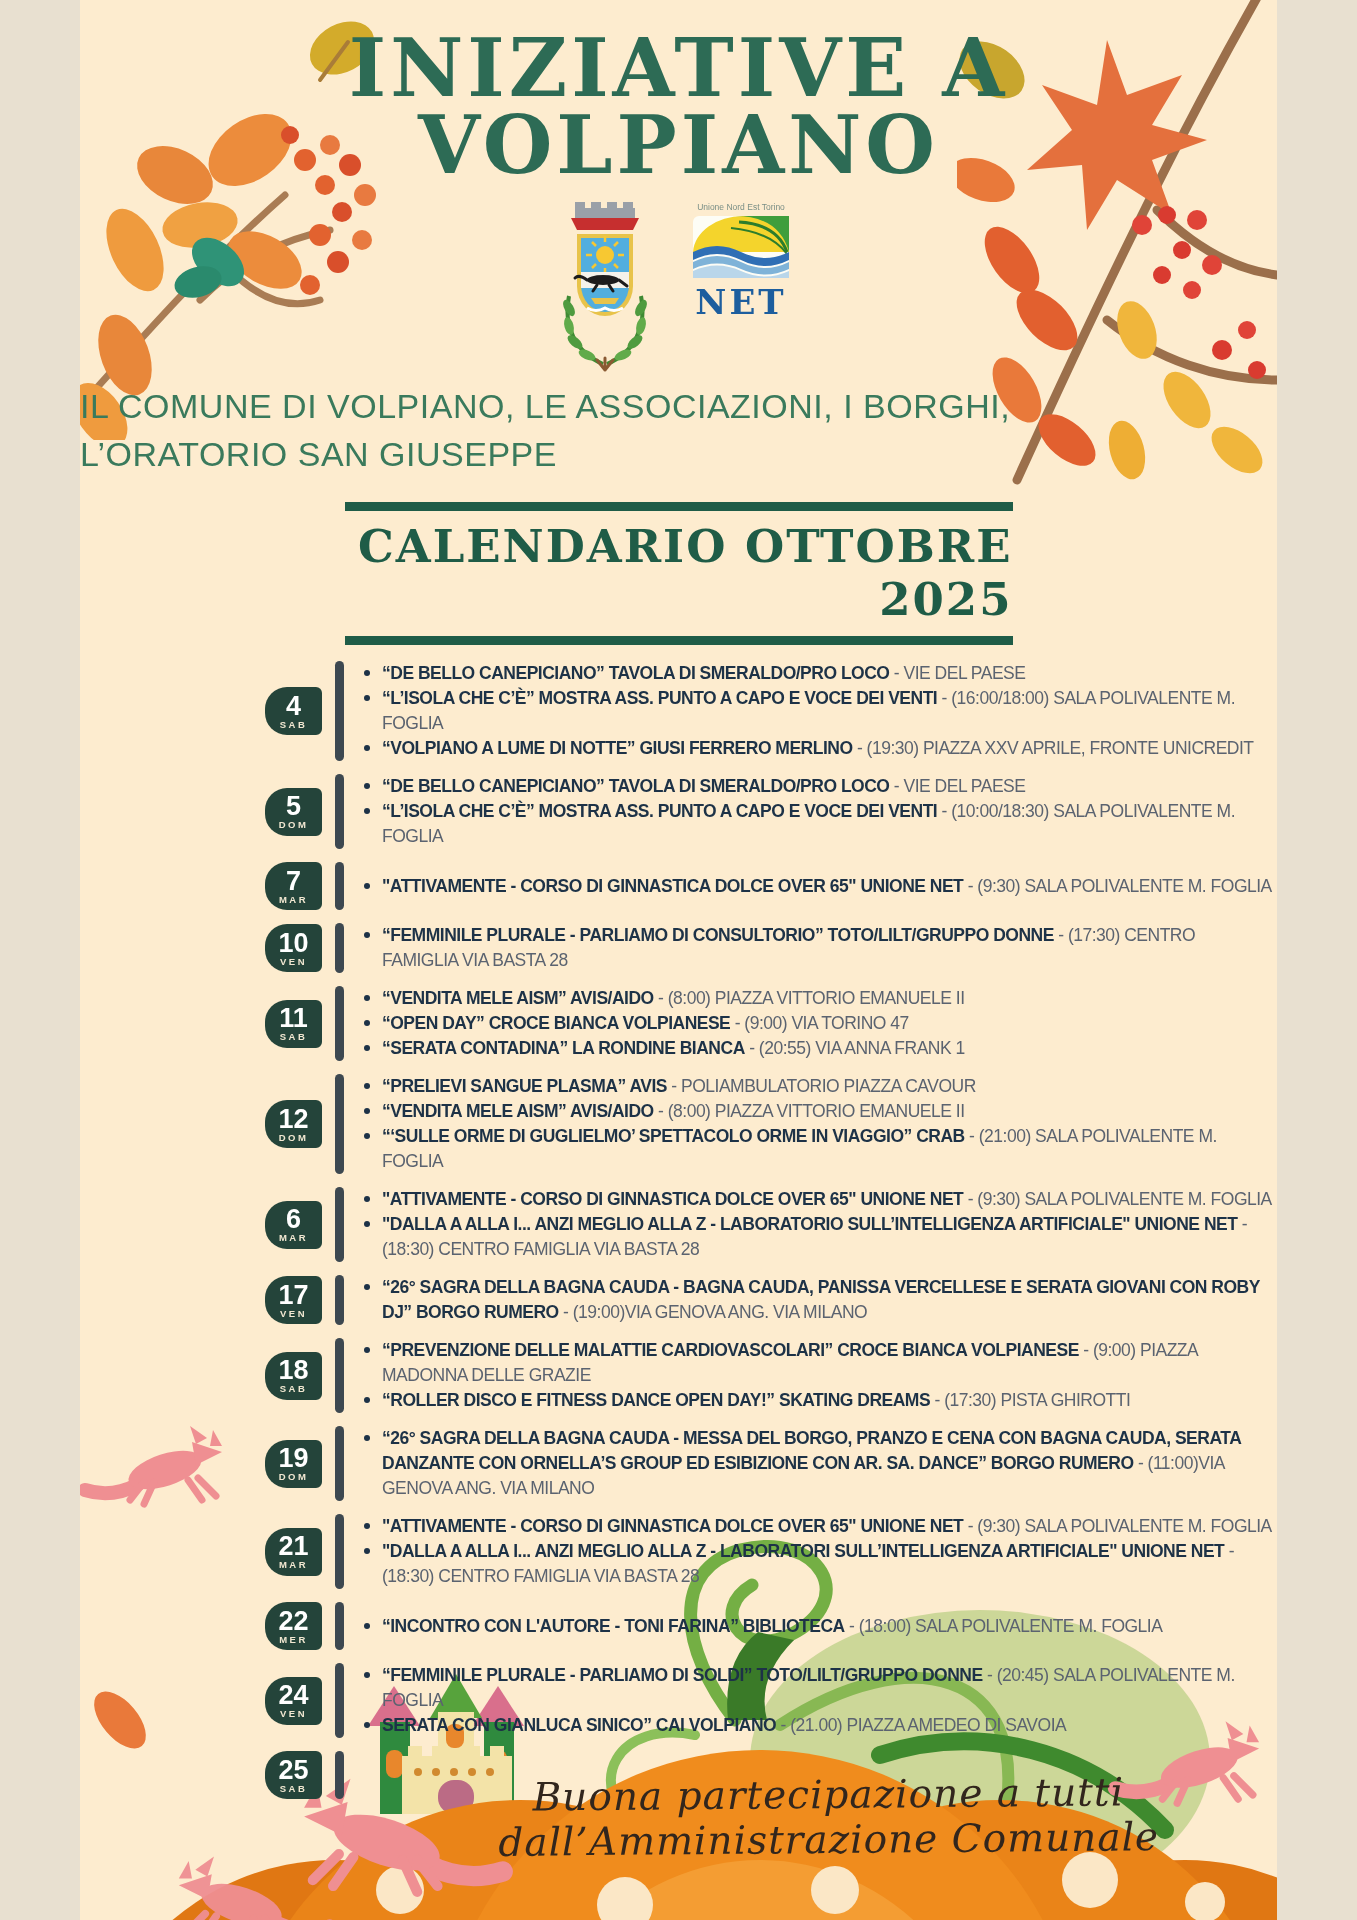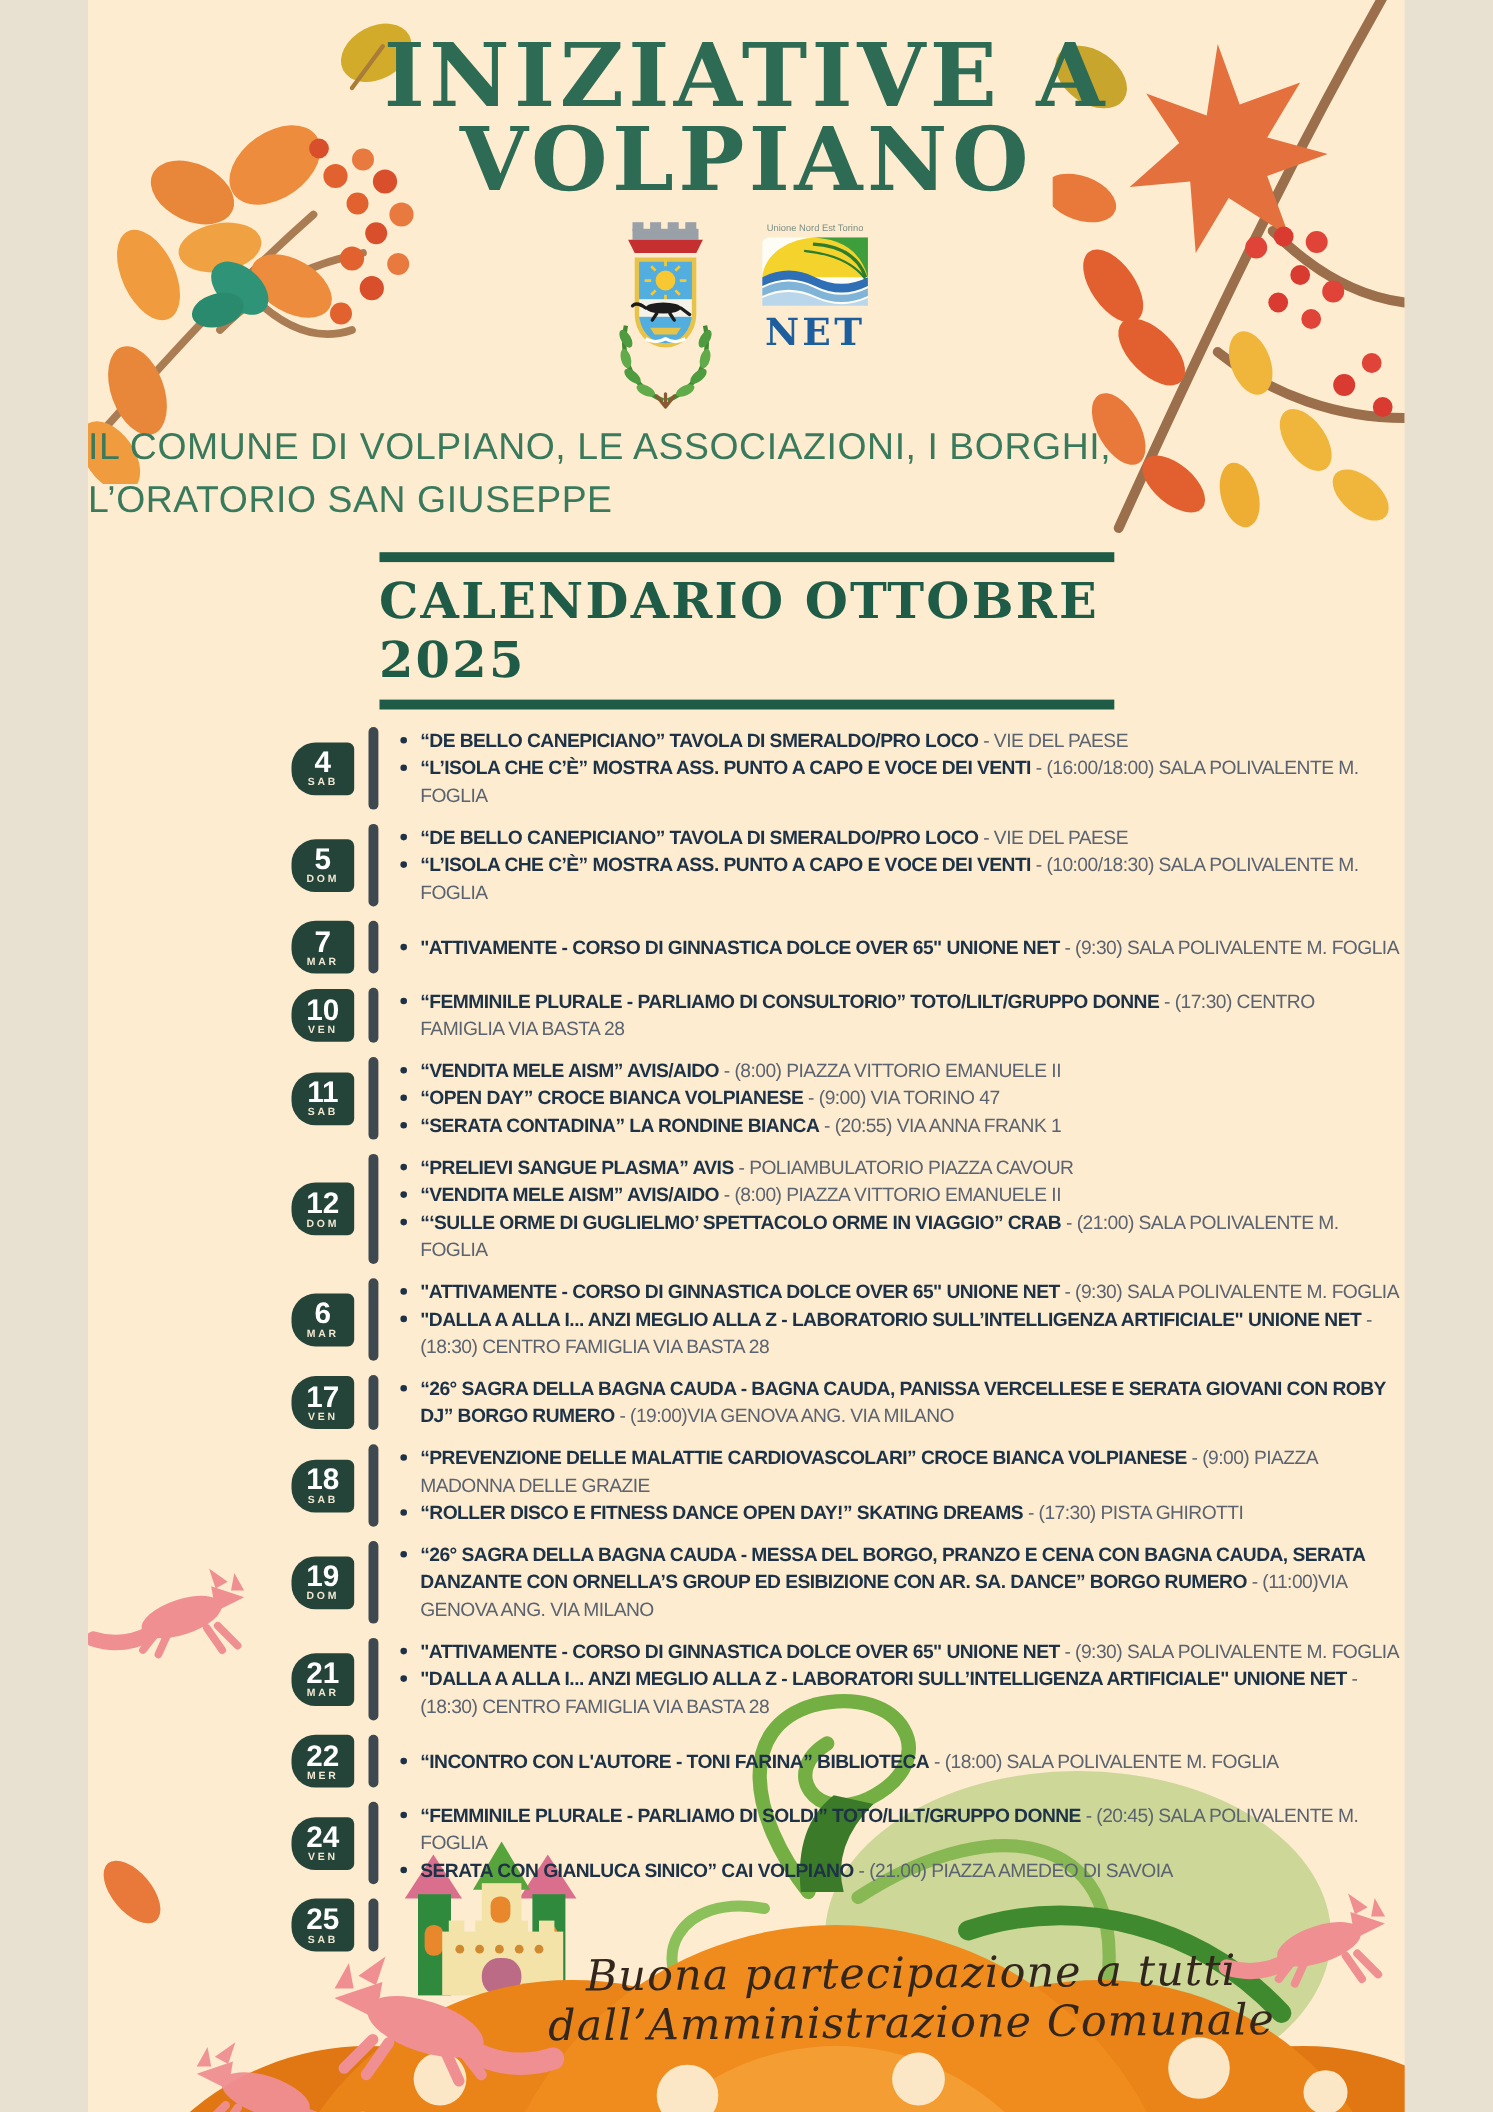--- a/index.html
+++ b/index.html
@@ -30,21 +30,21 @@
 
   .subtitle{
     margin-top:10px;text-align:left;
     font-size:34px;line-height:1.42;letter-spacing:0.5px;
     color:#3a7a5c;font-weight:400;
   }
 
   .calendar-header{
     width:668px;margin:24px auto 0 auto;
     border-top:9px solid #1f5c47;border-bottom:9px solid #1f5c47;
-    padding:9px 0 10px 0;text-align:left;
+    padding:9px 0 10px 0;text-align:right;
     font-family:"DejaVu Serif",serif;font-weight:700;
     font-size:45px;letter-spacing:2px;color:#1f5c47;
   }
 
   .calendar-list{margin:16px 0 0 185px;width:1010px;}
   .day-row{display:flex;align-items:center;margin-bottom:13px;}
   .day-badge{
     flex:none;width:57px;height:48px;background:#24443a;
     border-radius:22px 6px 6px 22px;color:#ffffff;text-align:center;
     display:flex;flex-direction:column;justify-content:center;
@@ -261,20 +261,21 @@
     <div class="calendar-list">
   <div class="day-row">
     <div class="day-badge">
       <div class="day-num">4</div>
       <div class="day-dow">SAB</div>
     </div>
     <div class="day-bar"></div>
     <ul class="events">
             <li><span class="ev-title">“DE BELLO CANEPICIANO” TAVOLA DI SMERALDO/PRO LOCO</span><span class="ev-details"> -  VIE DEL PAESE</span></li>
             <li><span class="ev-title">“L’ISOLA CHE C’È” MOSTRA ASS. PUNTO A CAPO E VOCE DEI VENTI</span><span class="ev-details"> - (16:00/18:00) SALA POLIVALENTE M. FOGLIA</span></li>
+            <li><span class="ev-title">“VOLPIANO A LUME DI NOTTE” GIUSI FERRERO MERLINO</span><span class="ev-details"> - (19:30) PIAZZA XXV APRILE, FRONTE UNICREDIT</span></li>
           </ul>
   </div>
 
   <div class="day-row">
     <div class="day-badge">
       <div class="day-num">5</div>
       <div class="day-dow">DOM</div>
     </div>
     <div class="day-bar"></div>
     <ul class="events">

